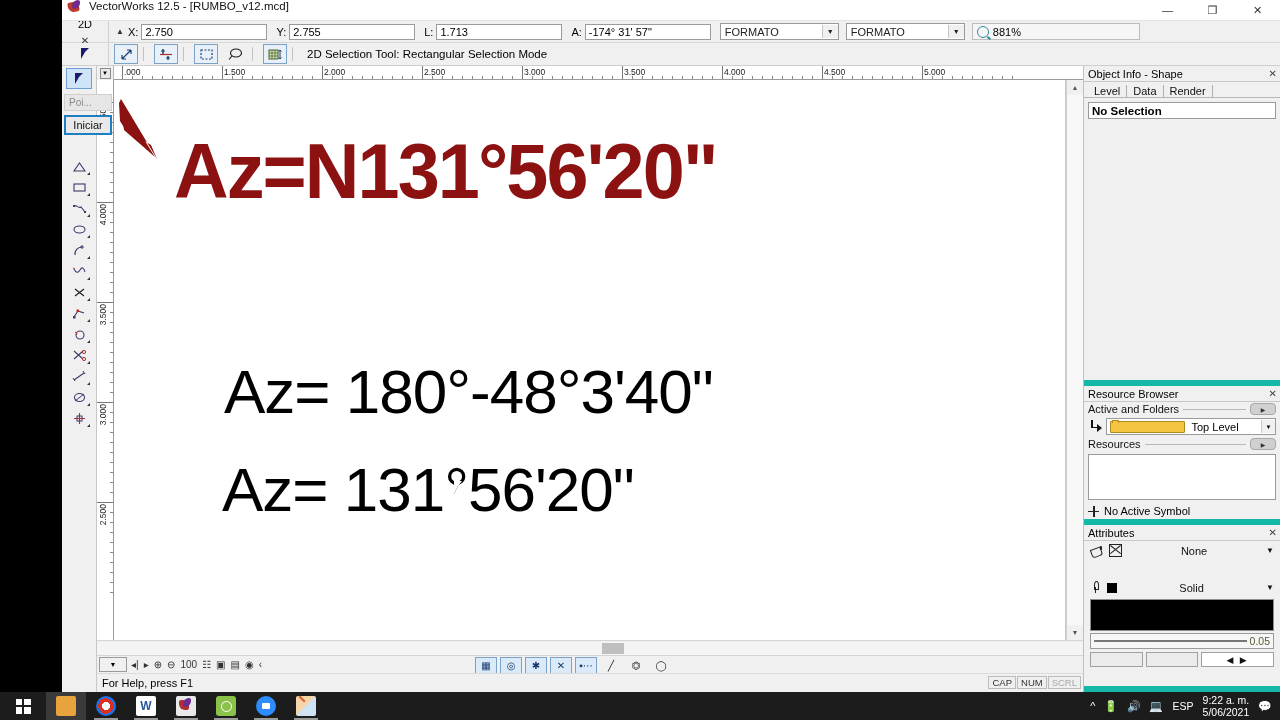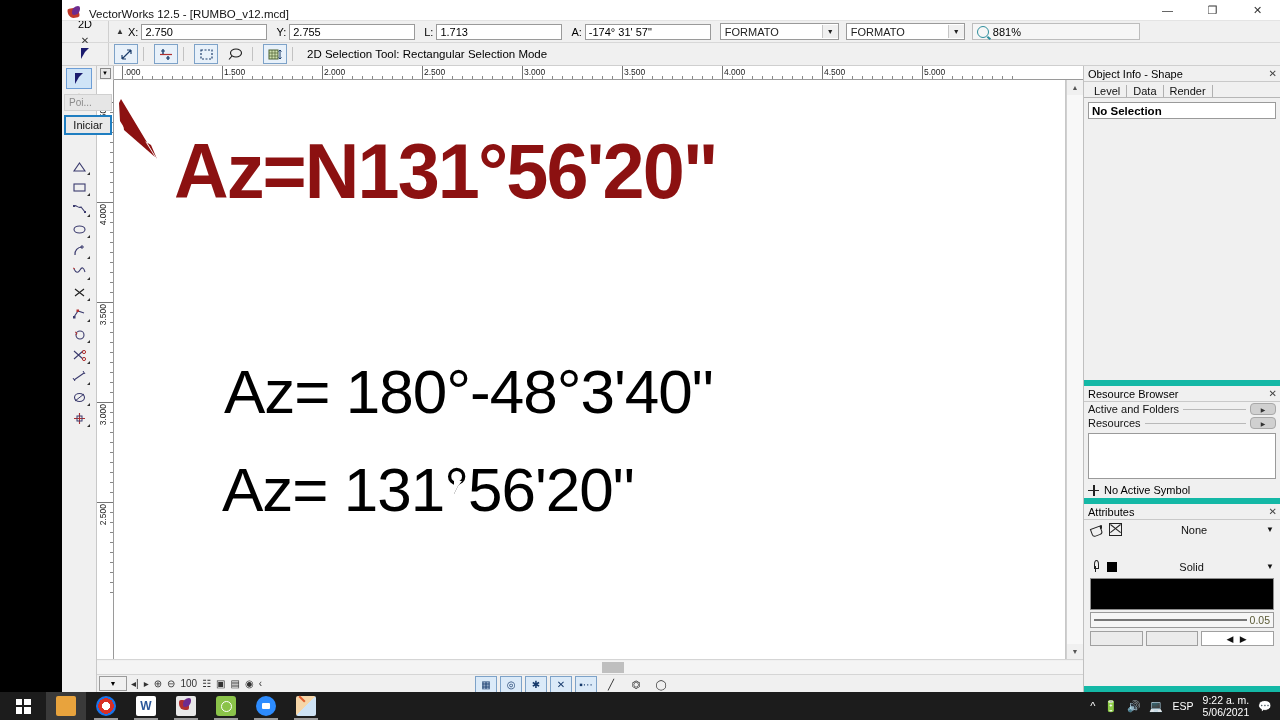--- a/index.html
+++ b/index.html
@@ -10,21 +10,21 @@
     font-size:11px;color:#000;
     -webkit-font-smoothing:none;
   }
   .screen{position:relative;width:1280px;height:720px;background:#000;}
 
   
   .app{position:absolute;left:62px;top:0;width:1218px;height:692px;background:#f0f0f0;
        display:flex;flex-direction:column;}
 
   
-  .titlebar{height:20px;background:#ffffff;display:flex;align-items:flex-end;
+  .titlebar{height:20px;background:#ffffff;display:flex;align-items:flex-start;
             border-bottom:1px solid #e4e4e4;position:relative;}
   .tb-icon{width:16px;height:14px;margin-left:5px;margin-right:6px;position:relative;}
   .tb-icon .i1{position:absolute;left:1px;top:2px;width:11px;height:10px;background:#c0392b;
                border-radius:2px 6px 2px 6px;transform:rotate(-12deg);}
   .tb-icon .i2{position:absolute;left:5px;top:0px;width:8px;height:9px;background:#6d2c8f;
                border-radius:6px 2px 6px 2px;}
   .tb-title{font-size:11.5px;color:#111;white-space:nowrap;}
   .wincontrols{position:absolute;right:0;top:0;height:20px;display:flex;}
   .wc{width:45px;height:20px;display:flex;align-items:center;justify-content:center;
       font-size:11px;color:#333;}
@@ -642,20 +642,28 @@
             <div class="snapbtn">◎</div>
             <div class="snapbtn">✱</div>
             <div class="snapbtn">✕</div>
             <div class="snapbtn">▪⋯</div>
             <div class="snapbtn plain">╱</div>
             <div class="snapbtn plain">⏣</div>
             <div class="snapbtn plain">◯</div>
           </div>
         </div>
 
+        <div class="statusbar">
+          <span>For Help, press F1</span>
+          <div class="kstate">
+            <div>CAP</div>
+            <div>NUM</div>
+            <div class="off">SCRL</div>
+          </div>
+        </div>
       </div>
 
       <div class="rightdock">
 
         <div class="panel" style="flex:0 0 auto;">
           <div class="ptitle">
             <span>Object Info - Shape</span>
             <span class="cx">✕</span>
           </div>
           <div class="tabsrow">
@@ -671,20 +679,32 @@
         <div class="panel" style="flex:0 0 auto;">
           <div class="ptitle">
             <span>Resource Browser</span>
             <span class="cx">✕</span>
           </div>
           <div class="panelbody">
             <div class="rb-sec">
               <span>Active and Folders</span>
               <div class="rb-line"></div>
               <div class="rb-arrowbtn">▶</div>
+            </div>
+            <div class="rb-row">
+              <div class="elbow">
+                  <i></i>
+                </div>
+              <div class="rb-combo">
+                <span style="display:flex;align-items:center;gap:4px;padding-left:3px;">
+                  <span class="folder-ic"></span>
+                  <span>Top Level</span>
+                </span>
+                <div class="arw">▼</div>
+              </div>
             </div>
             <div class="rb-sec">
               <span>Resources</span>
               <div class="rb-line"></div>
               <div class="rb-arrowbtn">▶</div>
             </div>
             <div class="res-list"></div>
             <div class="nosym">
               <span class="sym-ic"></span>
               <span>No Active Symbol</span>

